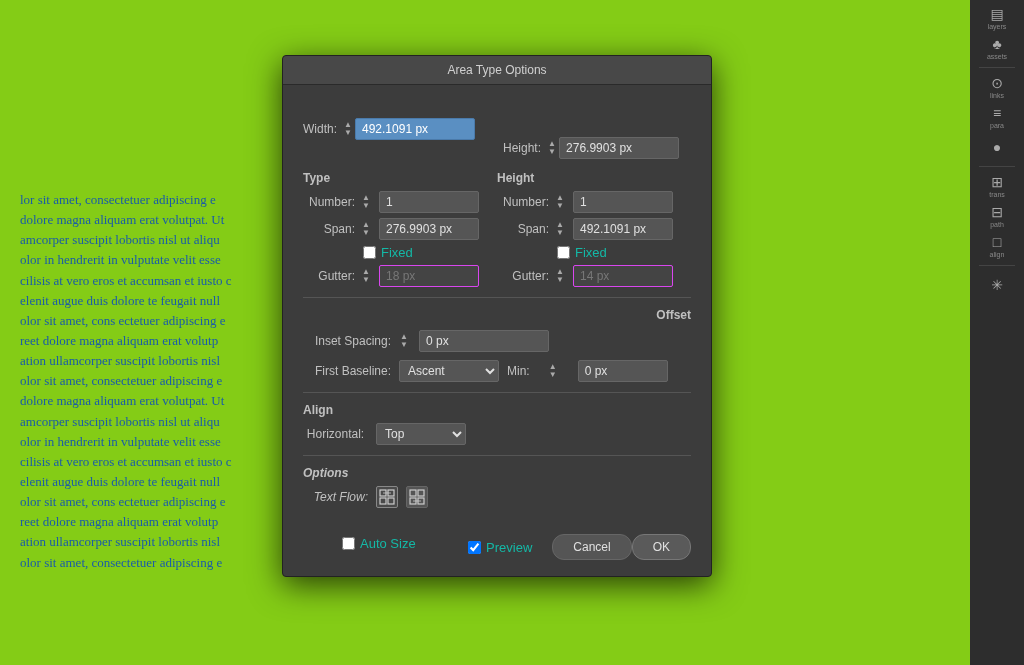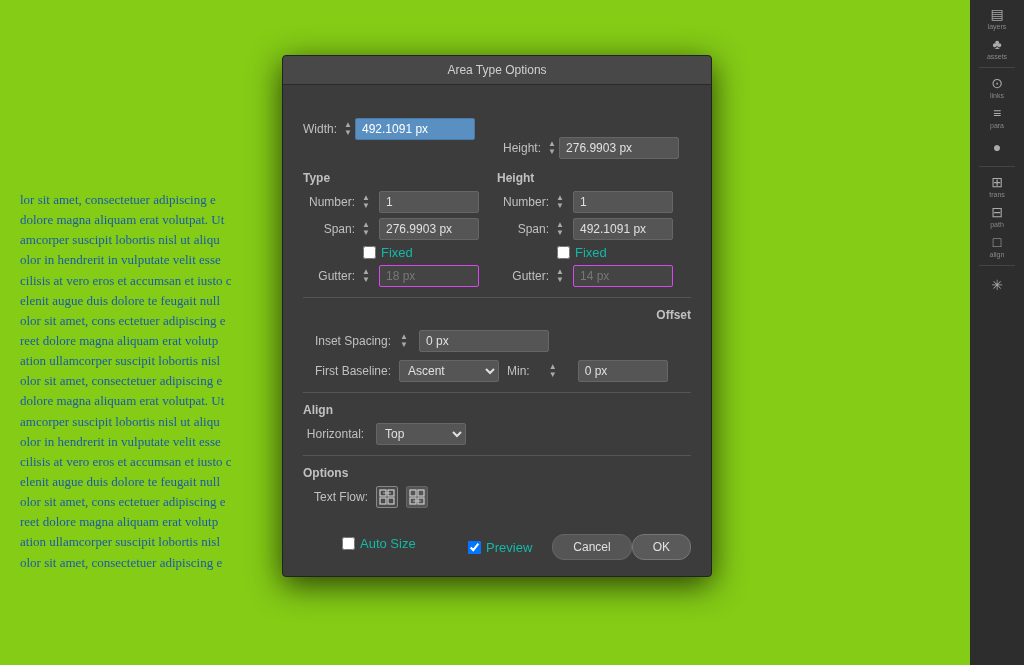--- a/index.html
+++ b/index.html
@@ -336,20 +336,21 @@
       height: 22px;
       border-radius: 2px;
       outline: none;
       width: 90px;
       cursor: pointer;
     }
 
     
     .options-section {
       margin-bottom: 10px;
+      font-style: italic;
     }
     .text-flow-row {
       display: flex;
       align-items: center;
       gap: 8px;
     }
     .text-flow-row .field-label {
       width: 65px;
       text-align: right;
     }

